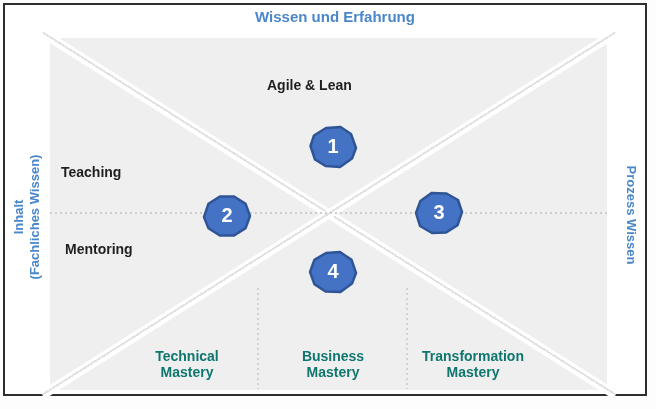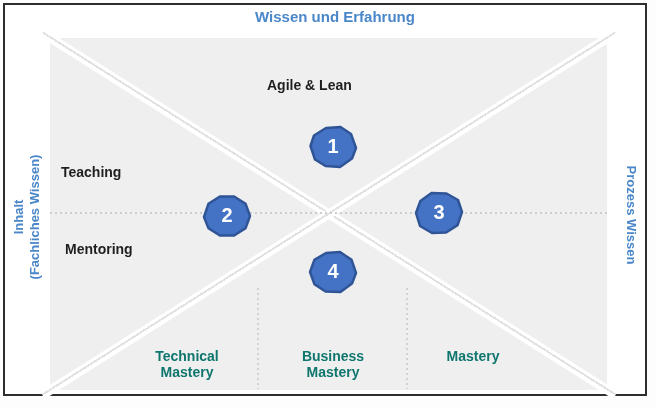--- a/index.html
+++ b/index.html
@@ -169,20 +169,21 @@
 
   <div class="mlabel m1">
     <div>Technical</div>
     <div>Mastery</div>
   </div>
   <div class="mlabel m2">
     <div>Business</div>
     <div>Mastery</div>
   </div>
   <div class="mlabel m3">
+    <div>Transformation</div>
     <div>Mastery</div>
   </div>
 
   <div class="marker pos-1">
     <svg width="52" height="46" viewBox="0 0 52 46">
       <polygon points="49,24 44,10 33.5,3 19,4 7,11.5 3.5,22 8,35.5 18.5,42 33,43 45,34.5" fill="#4472c4" stroke="#2f5597" stroke-width="2.5" stroke-linejoin="round"></polygon>
     </svg>
     <span class="num">1</span>
   </div>
 

